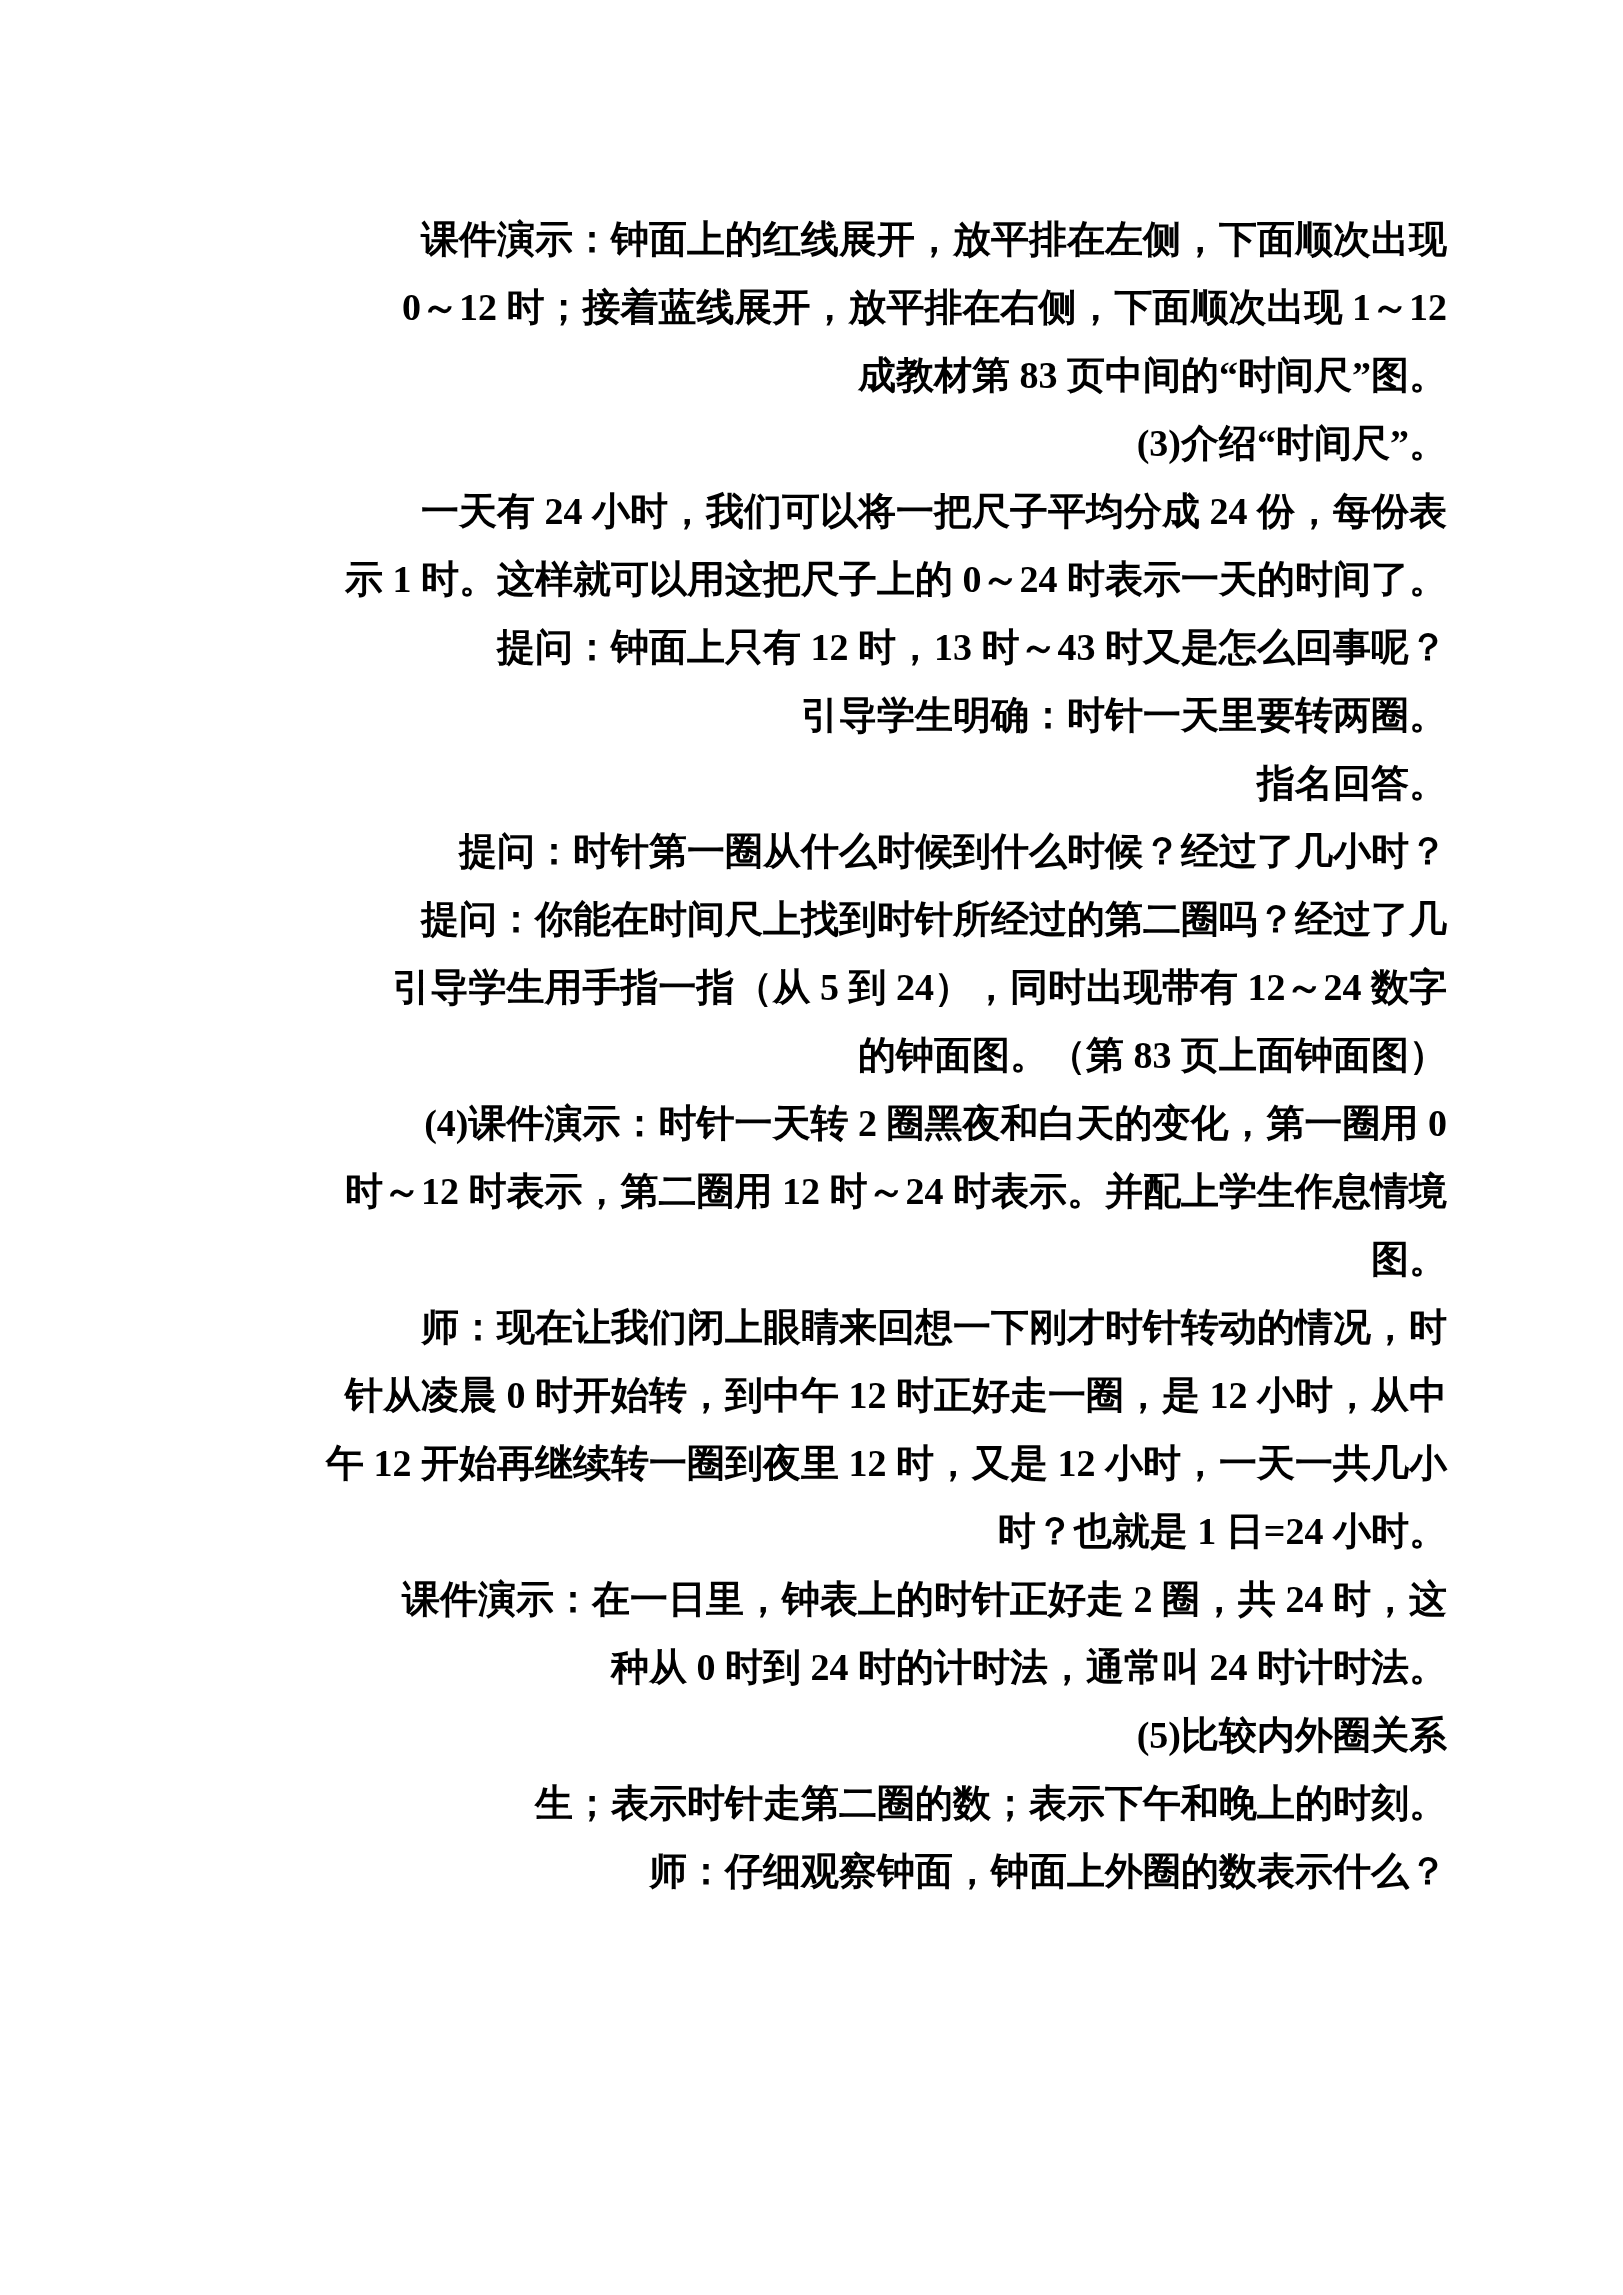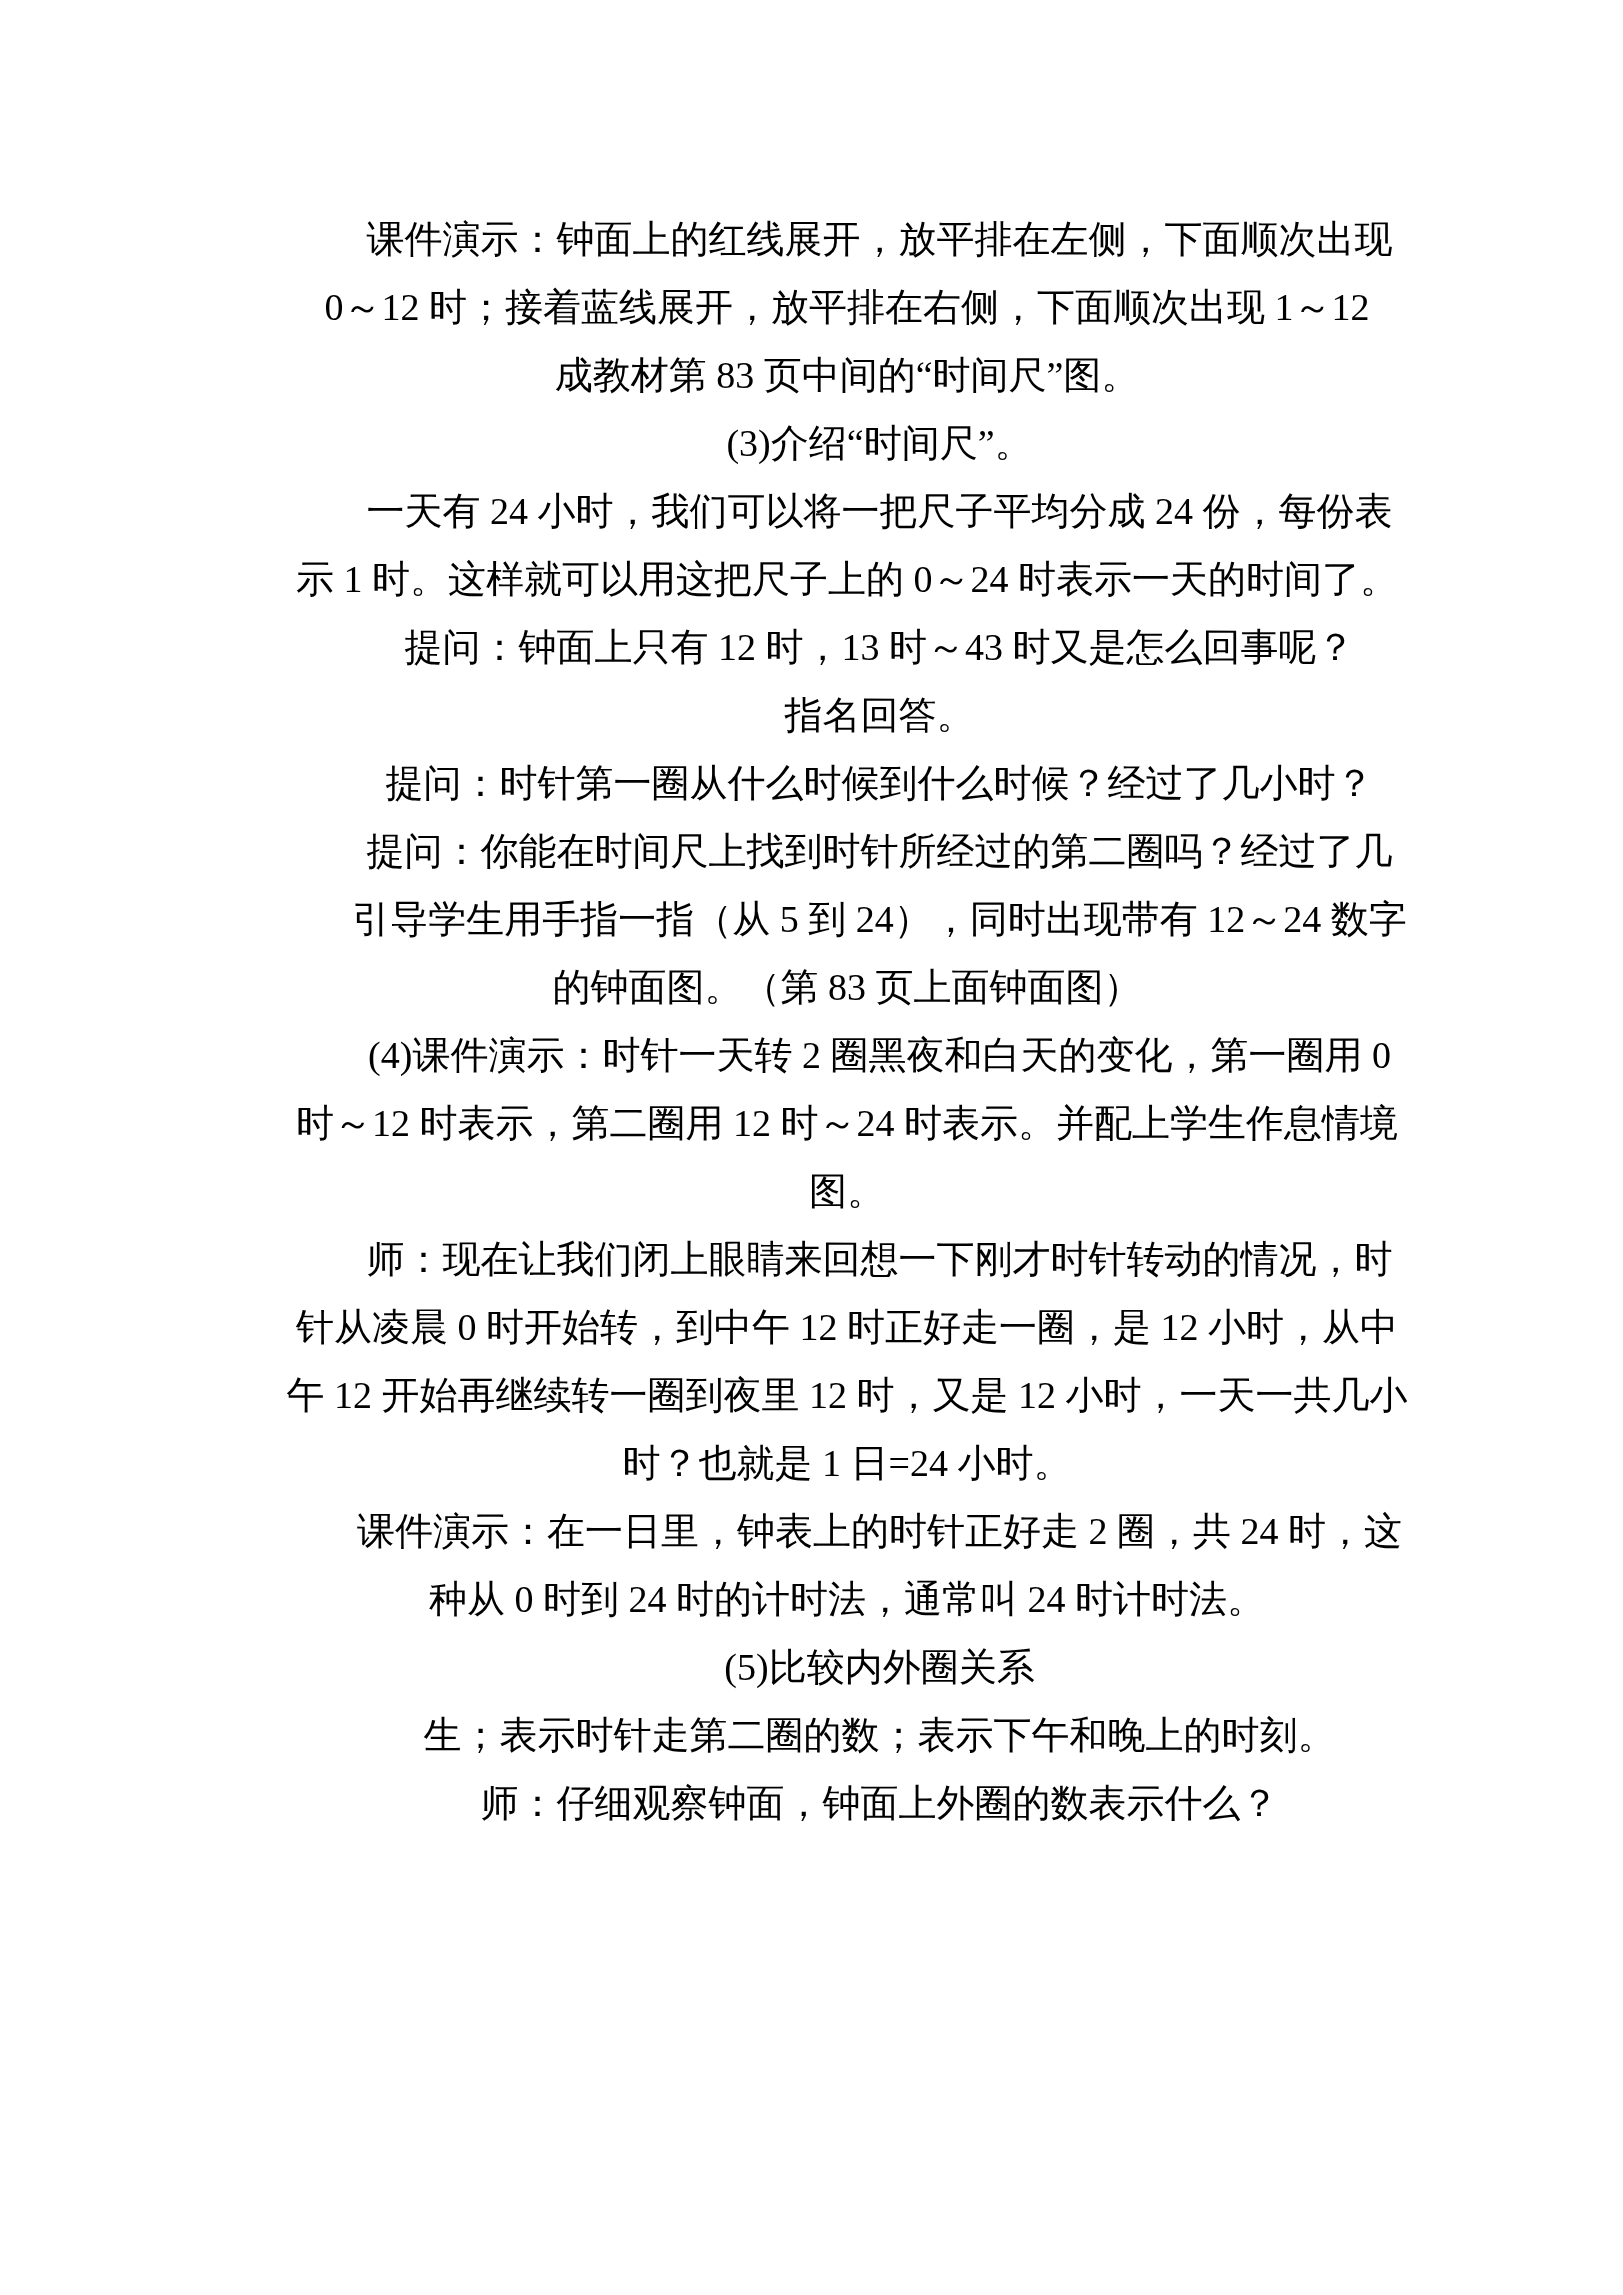--- a/index.html
+++ b/index.html
@@ -25,38 +25,40 @@
     left: 247px;
     top: 205px;
     width: 1200px;
   }
   .line {
     height: 68px;
     line-height: 68px;
     font-size: 38px;
     letter-spacing: 0px;
     white-space: nowrap;
-    text-align: center;
+    text-align: right;
+    font-weight: bold;
   }
   .line.indent {
     padding-left: 65px;
   }
 </style>
 </head>
 <body>
 
 <main class="doc-page">
   <section class="text-block">
       <div class="line indent">课件演示：钟面上的红线展开，放平排在左侧，下面顺次出现</div>
       <div class="line">0～12 时；接着蓝线展开，放平排在右侧，下面顺次出现 1～12</div>
       <div class="line">成教材第 83 页中间的“时间尺”图。</div>
       <div class="line indent">(3)介绍“时间尺”。</div>
       <div class="line indent">一天有 24 小时，我们可以将一把尺子平均分成 24 份，每份表</div>
       <div class="line">示 1 时。这样就可以用这把尺子上的 0～24 时表示一天的时间了。</div>
       <div class="line indent">提问：钟面上只有 12 时，13 时～43 时又是怎么回事呢？</div>
+      <div class="line indent">引导学生明确：时针一天里要转两圈。</div>
       <div class="line indent">指名回答。</div>
       <div class="line indent">提问：时针第一圈从什么时候到什么时候？经过了几小时？</div>
       <div class="line indent">提问：你能在时间尺上找到时针所经过的第二圈吗？经过了几</div>
       <div class="line indent">引导学生用手指一指（从 5 到 24），同时出现带有 12～24 数字</div>
       <div class="line">的钟面图。（第 83 页上面钟面图）</div>
       <div class="line indent">(4)课件演示：时针一天转 2 圈黑夜和白天的变化，第一圈用 0</div>
       <div class="line">时～12 时表示，第二圈用 12 时～24 时表示。并配上学生作息情境</div>
       <div class="line">图。</div>
       <div class="line indent">师：现在让我们闭上眼睛来回想一下刚才时针转动的情况，时</div>
       <div class="line">针从凌晨 0 时开始转，到中午 12 时正好走一圈，是 12 小时，从中</div>

